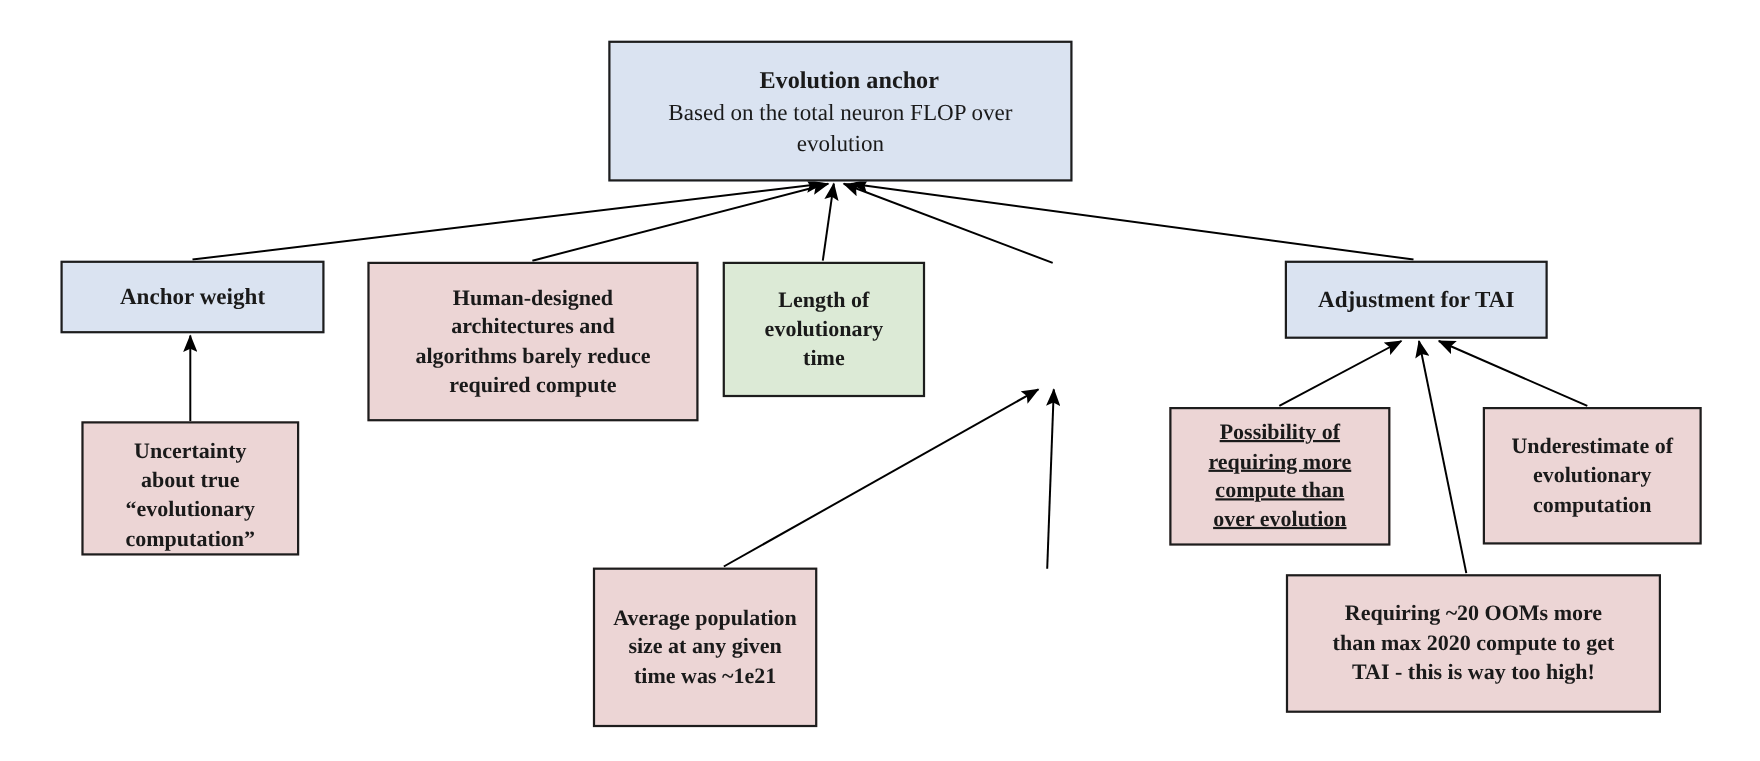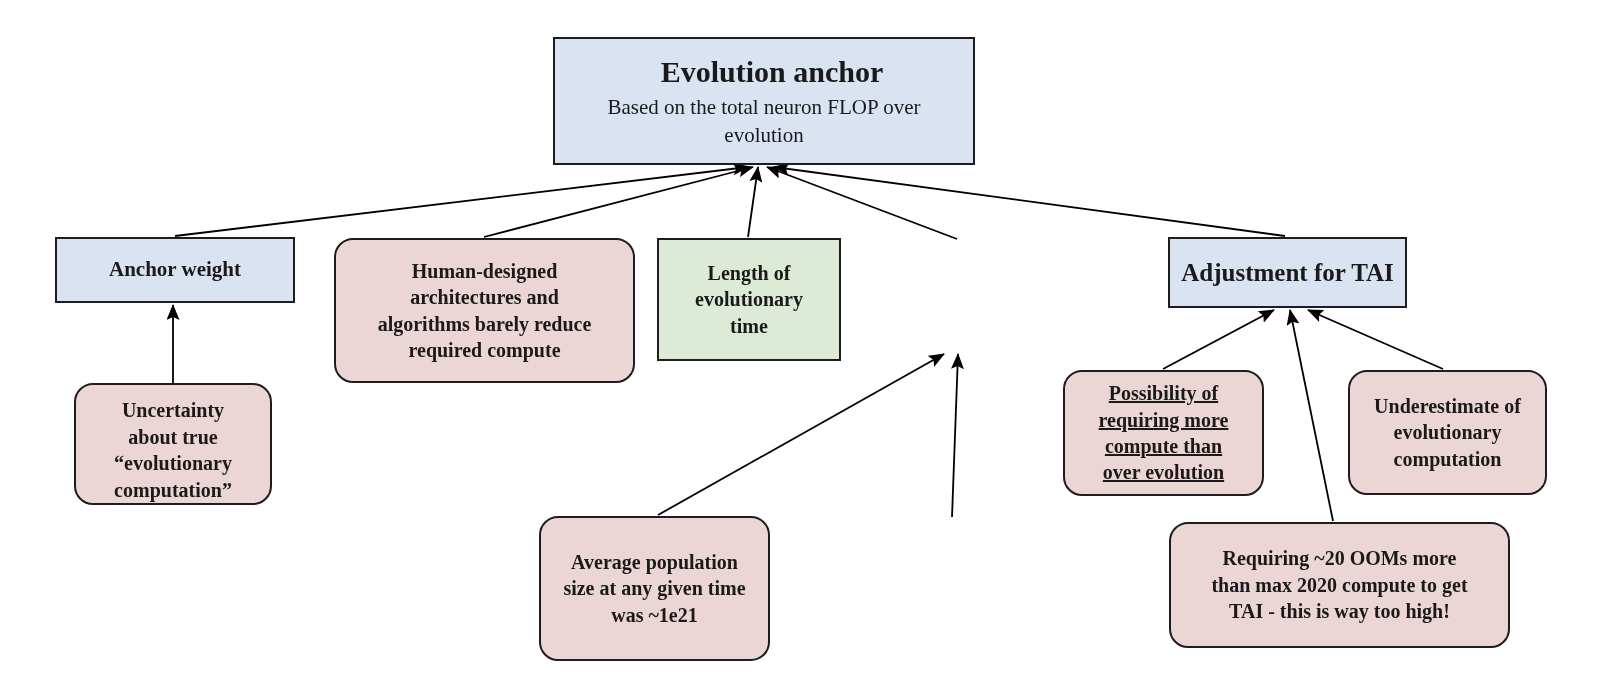--- a/index.html
+++ b/index.html
@@ -33,44 +33,44 @@
     display: flex;
     flex-direction: column;
     justify-content: center;
     align-items: center;
     text-align: center;
     font-weight: 700;
     font-size: 20px;
     line-height: 1.32;
   }
   .node.blue  { background: var(--node_blue,  #dae3f1); }
-  .node.pink  { background: var(--node_pink,  #ecd5d5); border-radius: 19px; }
+  .node.pink  { background: var(--node_pink,  #ecd5d5); }
   .node.green { background: var(--node_green, #dcead6); }
   .node .title {
-    font-size: 30px;
+    font-size: 22px;
     font-weight: 700;
     line-height: 1.35;
     margin-left: 16px;
   }
   .node .subtitle {
     font-size: 21px;
     font-weight: 400;
     line-height: 1.35;
   }
   
   #n-evolution-anchor { left: 553px; top: 37px;  width: 422px; height: 128px; padding: 0 20px; }
   #n-anchor-weight    { left: 55px;  top: 237px; width: 240px; height: 66px;  font-size: 21px; }
   #n-human-designed   { left: 334px; top: 238px; width: 301px; height: 145px; padding: 0 28px; }
   #n-length-time      { left: 657px; top: 238px; width: 184px; height: 123px; padding: 0 22px; }
   #n-total-comp       { left: 859px; top: 240px; width: 199px; height: 112px; padding: 0 24px; }
-  #n-adjustment-tai   { left: 1168px;top: 237px; width: 239px; height: 71px;  font-size: 25px; }
+  #n-adjustment-tai   { left: 1168px;top: 237px; width: 239px; height: 71px;  font-size: 21px; }
   #n-uncertainty      { left: 74px;  top: 383px; width: 198px; height: 122px; padding: 0 24px; justify-content: flex-end; }
   #n-possibility      { left: 1063px;top: 370px; width: 201px; height: 126px; padding: 0 24px; text-decoration: underline; }
   #n-underestimate    { left: 1348px;top: 370px; width: 199px; height: 125px; padding: 0 24px; }
-  #n-avg-population   { left: 539px; top: 516px; width: 231px; height: 145px; padding: 0 16px; }
+  #n-avg-population   { left: 539px; top: 516px; width: 204px; height: 145px; padding: 0 16px; }
   #n-avg-ancestor     { left: 801px; top: 518px; width: 255px; height: 143px; padding: 0 26px; }
   #n-requiring-ooms   { left: 1169px;top: 522px; width: 341px; height: 126px; padding: 0 35px; }
 </style>
 </head>
 <body>
 
 <div class="canvas">
 
   <svg class="edges" width="1600" height="692" viewBox="0 0 1600 692">
     <defs>

